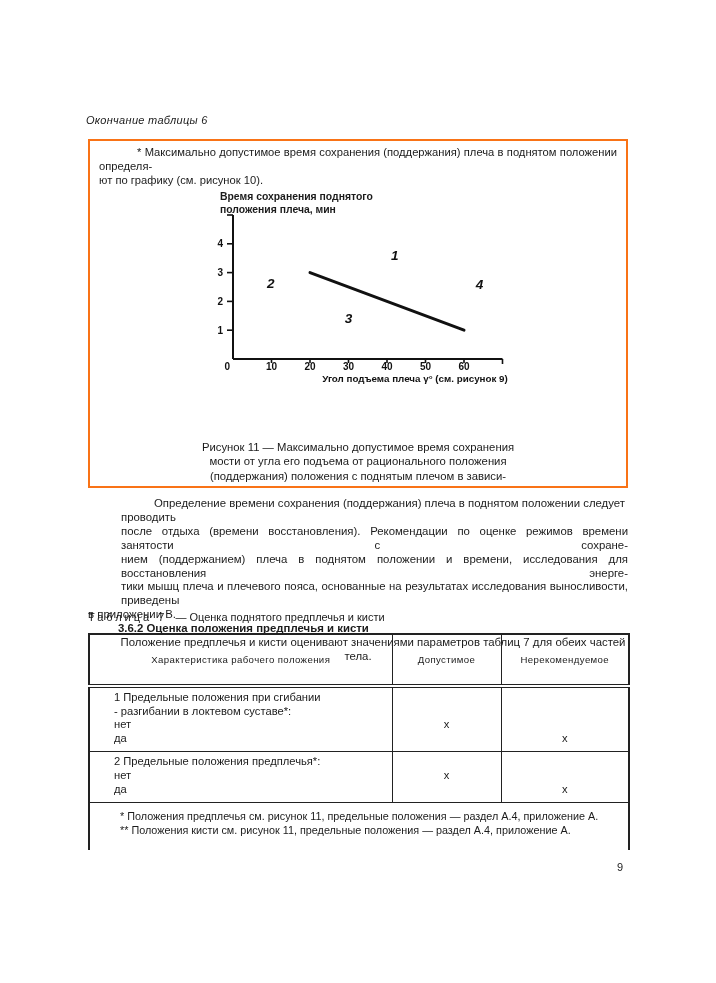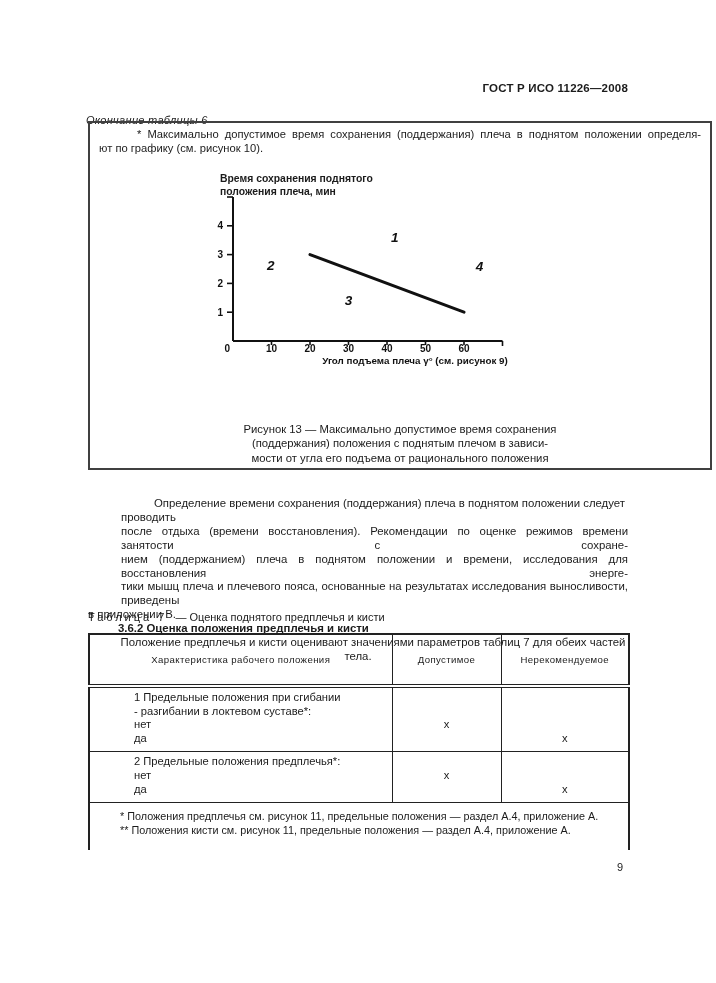--- a/index.html
+++ b/index.html
@@ -3,22 +3,22 @@
 <meta charset="utf-8">
 <style>
   html,body{margin:0;padding:0;background:#fff;}
   body{width:716px;height:983px;font-family:"Liberation Sans",sans-serif;color:#1b1b1b;}
   .page{position:relative;width:716px;height:983px;background:#fff;overflow:hidden;}
 
   .doc-header{position:absolute;top:82px;left:88px;width:540px;text-align:right;
     font-weight:bold;font-size:11.5px;letter-spacing:0.2px;}
   .cont-note{position:absolute;top:114px;left:86px;font-style:italic;font-size:11px;letter-spacing:0.3px;}
 
-  .figure-box{position:absolute;left:88px;top:121px;width:624px;height:349px;
-    border:2px solid #404040;box-sizing:border-box;}
+  .figure-box{position:absolute;left:88px;top:139px;width:540px;height:349px;
+    border:2px solid #f97316;box-sizing:border-box;}
   .box-footnote{position:absolute;top:5px;left:9px;right:9px;font-size:11.2px;line-height:13.8px;}
   .box-footnote .ln.j{text-align:justify;text-align-last:justify;}
   .box-footnote .ln.ti{text-indent:38px;}
 
   .chart{position:absolute;left:107px;top:46px;width:330px;height:205px;}
   .chart-title{position:absolute;left:23px;top:3px;font-weight:bold;font-size:10.4px;line-height:13px;}
   #chart-svg{position:absolute;left:0;top:19px;}
   #chart-svg text{font-family:"Liberation Sans",sans-serif;}
   .ax{stroke:#111;stroke-width:2;}
   .tk{stroke:#111;stroke-width:1.6;}
@@ -39,33 +39,32 @@
 
   .table-caption{position:absolute;left:88px;top:611px;font-size:11px;}
   .table-caption .ls{letter-spacing:3px;margin-right:5px;}
 
   table.t7{position:absolute;left:88px;top:633px;width:540px;border-collapse:collapse;
     table-layout:fixed;border:2px solid #222;border-bottom:none;}
   .t7 th,.t7 td{border:1px solid #222;}
   .t7 thead th{border-bottom:4px double #222;font-size:9.6px;font-weight:normal;
     text-align:center;vertical-align:middle;padding:19px 3px;letter-spacing:0.4px;}
   .t7 td{vertical-align:top;font-size:11.2px;line-height:13.6px;padding:3px 0 6px 0;}
-  .t7 td.c1{padding-left:44px;padding-right:6px;}
+  .t7 td.c1{padding-left:24px;padding-right:6px;}
   .t7 td.c2,.t7 td.c3{text-align:center;}
   .t7 .ln{min-height:13.6px;}
   .t7 tfoot td{border:0;padding:7px 8px 13px 30px;font-size:10.8px;line-height:13.5px;}
 
   .page-number{position:absolute;left:608px;top:861px;width:24px;text-align:center;font-size:11px;}
 </style>
 </head>
 <body>
 
 <div class="page">
 
-  <div class="doc-header">ГОСТ Р ИСО 11226—2008</div>
 
   <div class="cont-note">Окончание таблицы 6</div>
 
   <div class="figure-box">
     <div class="box-footnote">
         <div class="ln j ti">* Максимально допустимое время сохранения (поддержания) плеча в поднятом положении определя-</div>
         <div class="ln">ют по графику (см. рисунок 10).</div>
       </div>
 
     <div class="chart">
@@ -103,23 +102,23 @@
           <text x="197.70000000000002" y="53.639999999999986" class="rlab" text-anchor="middle">1</text>
           <text x="73.73" y="81.86399999999999" class="rlab" text-anchor="middle">2</text>
           <text x="151.5" y="117" class="rlab" text-anchor="middle">3</text>
           <text x="282.4" y="83.01599999999999" class="rlab" text-anchor="middle">4</text>
           <text x="218" y="176" class="tick xl" text-anchor="middle">Угол подъема плеча γ° (см. рисунок 9)</text>
         </svg>
     </div>
 
 
     <div class="fig-caption">
-        <div class="ln">Рисунок 13 — Максимально допустимое время сохранения</div>
+        <div class="ln">Рисунок 11 — Максимально допустимое время сохранения</div>
+        <div class="ln">мости от угла его подъема от рационального положения</div>
         <div class="ln">(поддержания) положения с поднятым плечом в зависи-</div>
-        <div class="ln">мости от угла его подъема от рационального положения</div>
       </div>
   </div>
 
   <div class="bodytext">
     <div class="para">
         <div class="ln j ti">Определение времени сохранения (поддержания) плеча в поднятом положении следует проводить</div>
         <div class="ln j">после отдыха (времени восстановления). Рекомендации по оценке режимов времени занятости с сохране-</div>
         <div class="ln j">нием (поддержанием) плеча в поднятом положении и времени, исследования для восстановления энерге-</div>
         <div class="ln j">тики мышц плеча и плечевого пояса, основанные на результатах исследования выносливости, приведены</div>
         <div class="ln">в приложении В.</div>

